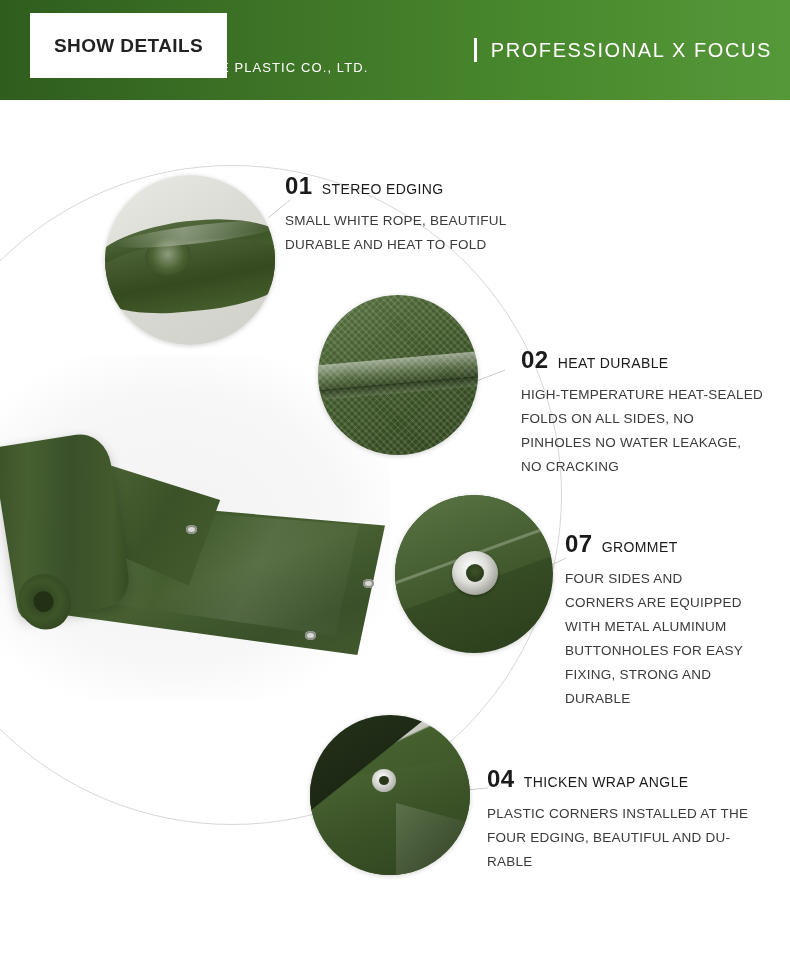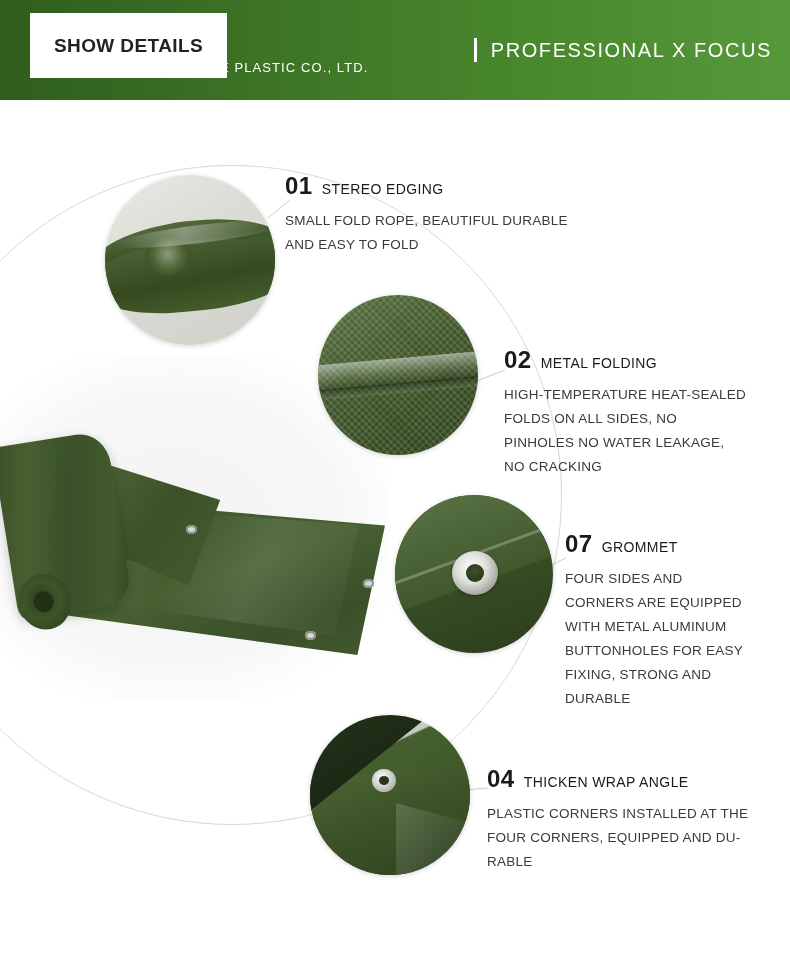--- a/index.html
+++ b/index.html
@@ -315,21 +315,21 @@
   }
   .feature-desc {
     margin-top: 9px;
     font-size: 13.5px;
     color: #3a3a3a;
     line-height: 1.78;
     letter-spacing: .25px;
   }
 
   .f01 { left: 285px; top: 172px; }
-  .f02 { left: 504px; top: 346px; }
+  .f02 { left: 521px; top: 346px; }
   .f03 { left: 565px; top: 530px; }
   .f04 { left: 487px; top: 765px; }
 </style>
 </head>
 <body>
 
 <div class="header">
   <div class="header-badge">
     <span class="header-badge-text">SHOW DETAILS</span>
   </div>
@@ -392,38 +392,38 @@
   <div class="t04-corner"></div>
   <div class="t04-grommet"></div>
   <div class="t04-fold"></div>
 </div>
 
 <div class="feature f01">
   <div class="feature-title">
     <span class="feature-num">01</span>
     <span class="feature-name">STEREO EDGING</span>
   </div>
-  <div class="feature-desc" style="width:285px;">SMALL FOLD ROPE, BEAUTIFUL DURABLE AND EASY TO FOLD</div>
+  <div class="feature-desc" style="width:285px;">SMALL WHITE ROPE, BEAUTIFUL DURABLE AND HEAT TO FOLD</div>
 </div>
 
 <div class="feature f02">
   <div class="feature-title">
     <span class="feature-num">02</span>
-    <span class="feature-name">METAL FOLDING</span>
+    <span class="feature-name">HEAT DURABLE</span>
   </div>
   <div class="feature-desc" style="width:245px;">HIGH-TEMPERATURE HEAT-SEALED FOLDS ON ALL SIDES, NO PINHOLES NO WATER LEAKAGE, NO CRACKING</div>
 </div>
 
 <div class="feature f03">
   <div class="feature-title">
     <span class="feature-num">07</span>
     <span class="feature-name">GROMMET</span>
   </div>
   <div class="feature-desc" style="width:185px;">FOUR SIDES AND CORNERS ARE EQUIPPED WITH METAL ALUMINUM BUTTONHOLES FOR EASY FIXING, STRONG AND DURABLE</div>
 </div>
 
 <div class="feature f04">
   <div class="feature-title">
     <span class="feature-num">04</span>
     <span class="feature-name">THICKEN WRAP ANGLE</span>
   </div>
-  <div class="feature-desc" style="width:265px;">PLASTIC CORNERS INSTALLED AT THE FOUR CORNERS, EQUIPPED AND DU-RABLE</div>
+  <div class="feature-desc" style="width:265px;">PLASTIC CORNERS INSTALLED AT THE FOUR EDGING, BEAUTIFUL AND DU-RABLE</div>
 </div>
 
 </body></html>

